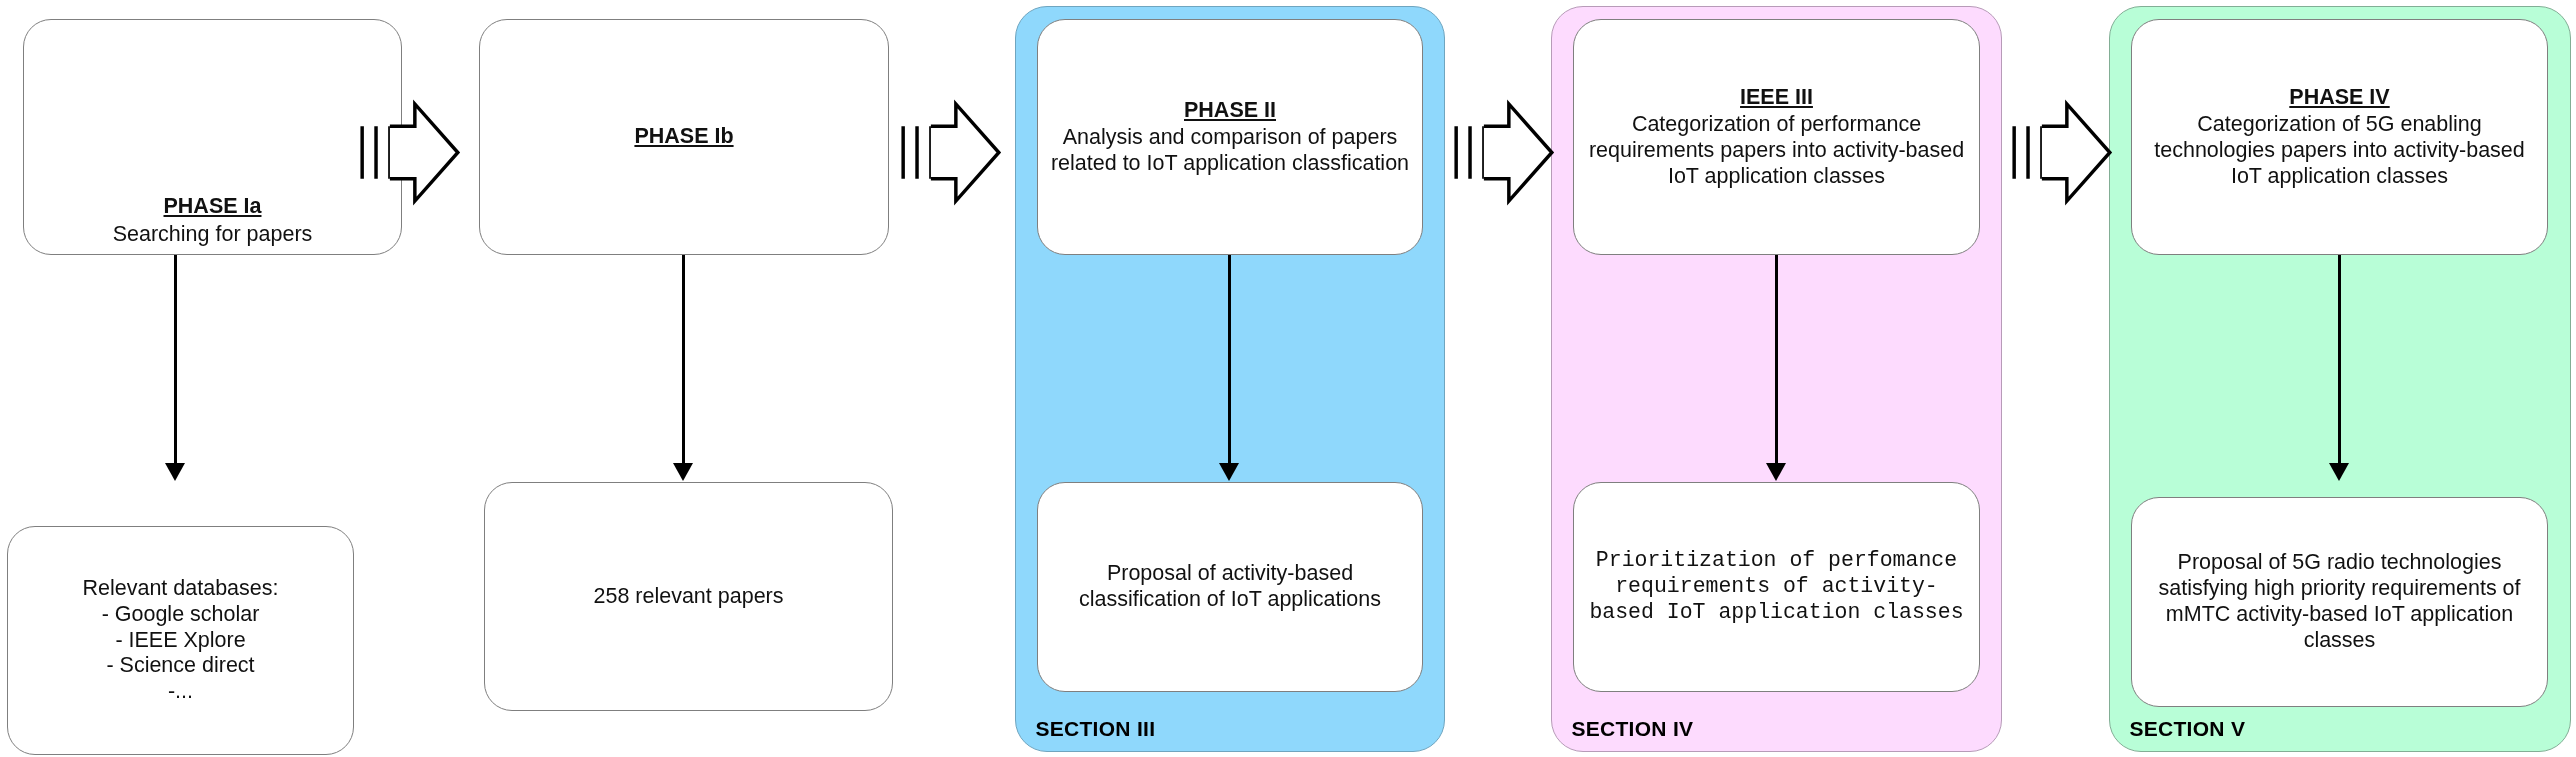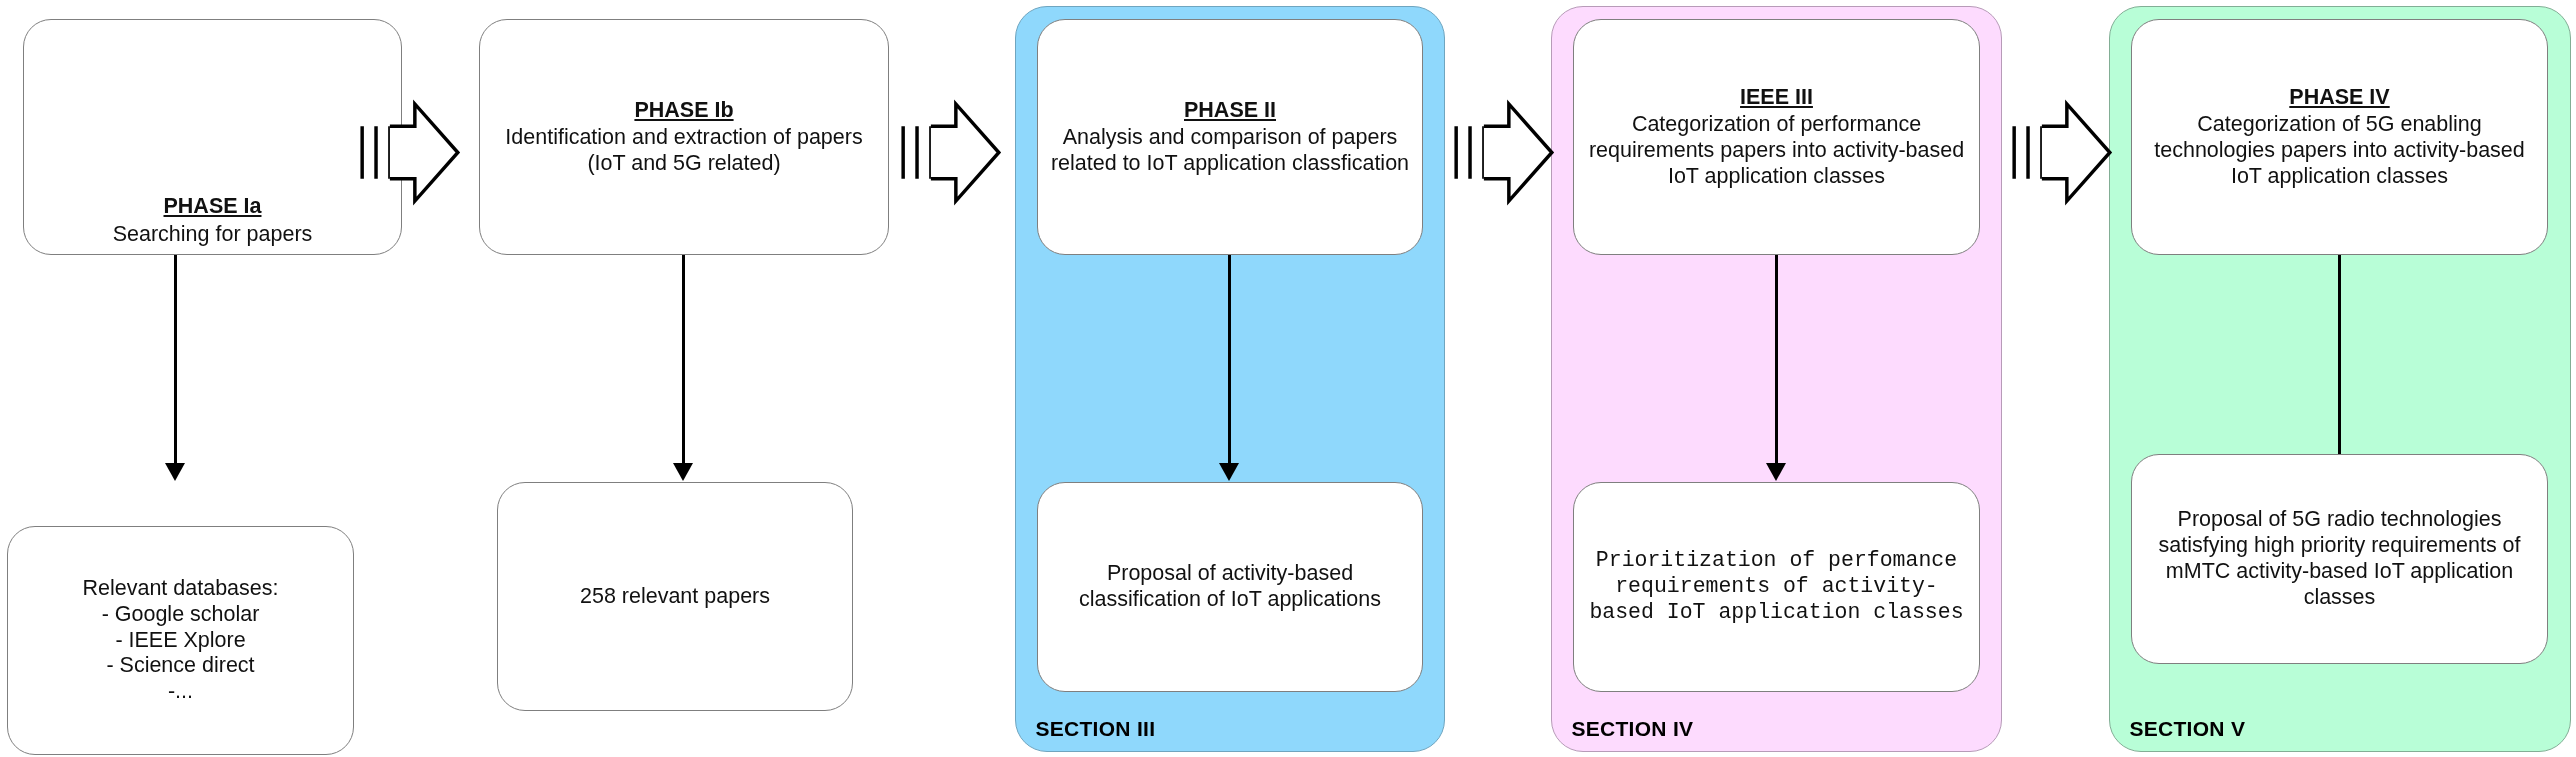--- a/index.html
+++ b/index.html
@@ -149,31 +149,29 @@
         <path d="M46 42 L82 42 L82 10 L144 80 L82 150 L82 118 L46 118" fill="#ffffff"></path>
       </g>
     </svg>
   </div>
 
   <div class="column" style="left:472px; width:416px;">
 
     <div class="node-box" style="left:7px; top:19.4px; width:410px; height:236px;">
       <div class="node-inner">
         <span class="node-title">PHASE Ib</span>
-        <span class="node-body">Identification and extraction of papers
-(IoT and 5G related)</span>
       </div>
     </div>
 
     <div class="v-arrow" style="left:200px; top:255px; height:226px;">
       <div class="shaft" style="height:208px;"></div>
       <div class="head" style="top:208px;"></div>
     </div>
 
-    <div class="node-box" style="left:25px; top:482px; width:356px; height:229px;">
+    <div class="node-box" style="left:12px; top:482px; width:409px; height:229px;">
       <div class="node-inner">
         <span class="node-body">258 relevant papers</span>
       </div>
     </div>
   </div>
 
   <div class="h-arrow" style="left:899px; top:97px; width:104px; height:111px;">
     <svg width="104" height="111" viewBox="0 0 150 160">
       <g fill="none" stroke="#000000" stroke-width="5">
         <path d="M6 42 L6 118 M26 42 L26 118 M46 42 L46 118"></path>
@@ -249,21 +247,21 @@
         <span class="node-title">PHASE IV</span>
         <span class="node-body">Categorization of 5G enabling technologies papers into activity-based IoT application classes</span>
       </div>
     </div>
 
     <div class="v-arrow" style="left:219px; top:255px; height:226px;">
       <div class="shaft" style="height:208px;"></div>
       <div class="head" style="top:208px;"></div>
     </div>
 
-    <div class="node-box" style="left:22px; top:454px; width:417px; height:210px;">
+    <div class="node-box" style="left:22px; top:497px; width:417px; height:210px;">
       <div class="node-inner">
         <span class="node-body">Proposal of 5G radio technologies satisfying high priority requirements of  mMTC activity-based IoT application classes</span>
       </div>
     </div>
   </div>
 
 </div>
 
 
 </body></html>

